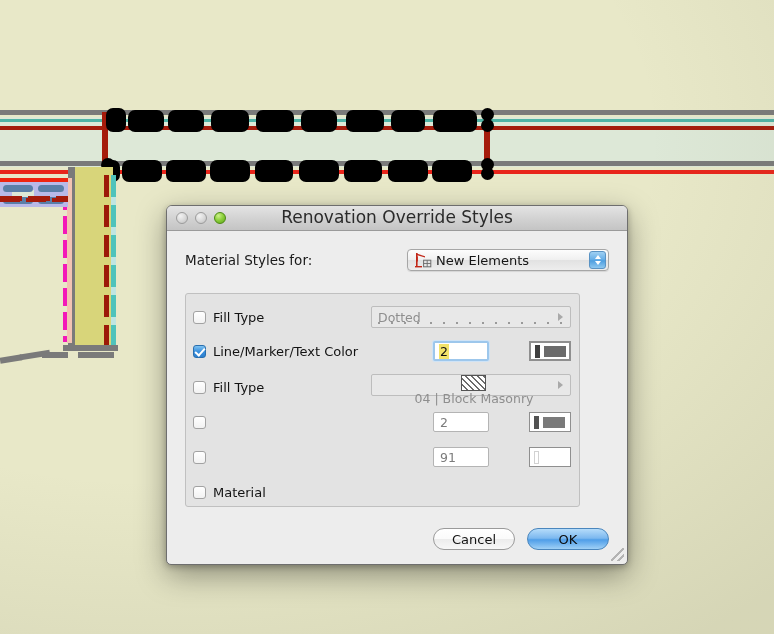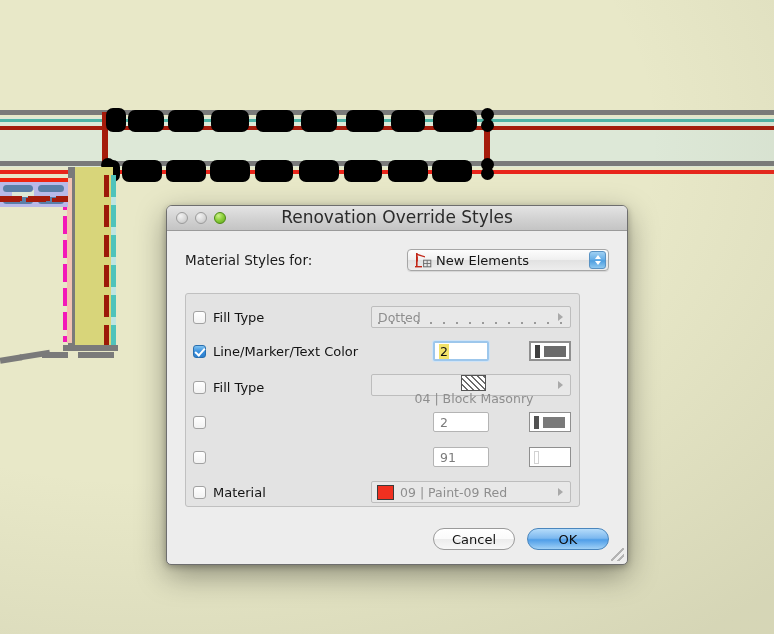--- a/index.html
+++ b/index.html
@@ -477,25 +477,20 @@
           </div>
           <div class="penswatch" style="right:8px;">
             <div class="bar-thin" style="background:#ffffff;border:1px solid #d2d2d2;box-sizing:border-box;"></div>
             <div class="bar-thick" style="background:#ffffff;"></div>
           </div>
         </div>
 
         <div class="opt-row" style="top:185px;">
           <div class="chk"></div>
           <div class="opt-label">Material</div>
-          <div class="ctrl-wide" style="top:2px;">
-            <div class="sw-color" style="background:#f03020;"></div>
-            <div class="cw-text">09 | Paint-09 Red</div>
-            <div class="cw-arrow"></div>
-          </div>
         </div>
 
       </div>
 
       <div class="btn-row">
         <div class="btn btn-cancel">Cancel</div>
         <div class="btn btn-ok">OK</div>
       </div>
 
       <div class="resize-grip"></div>

